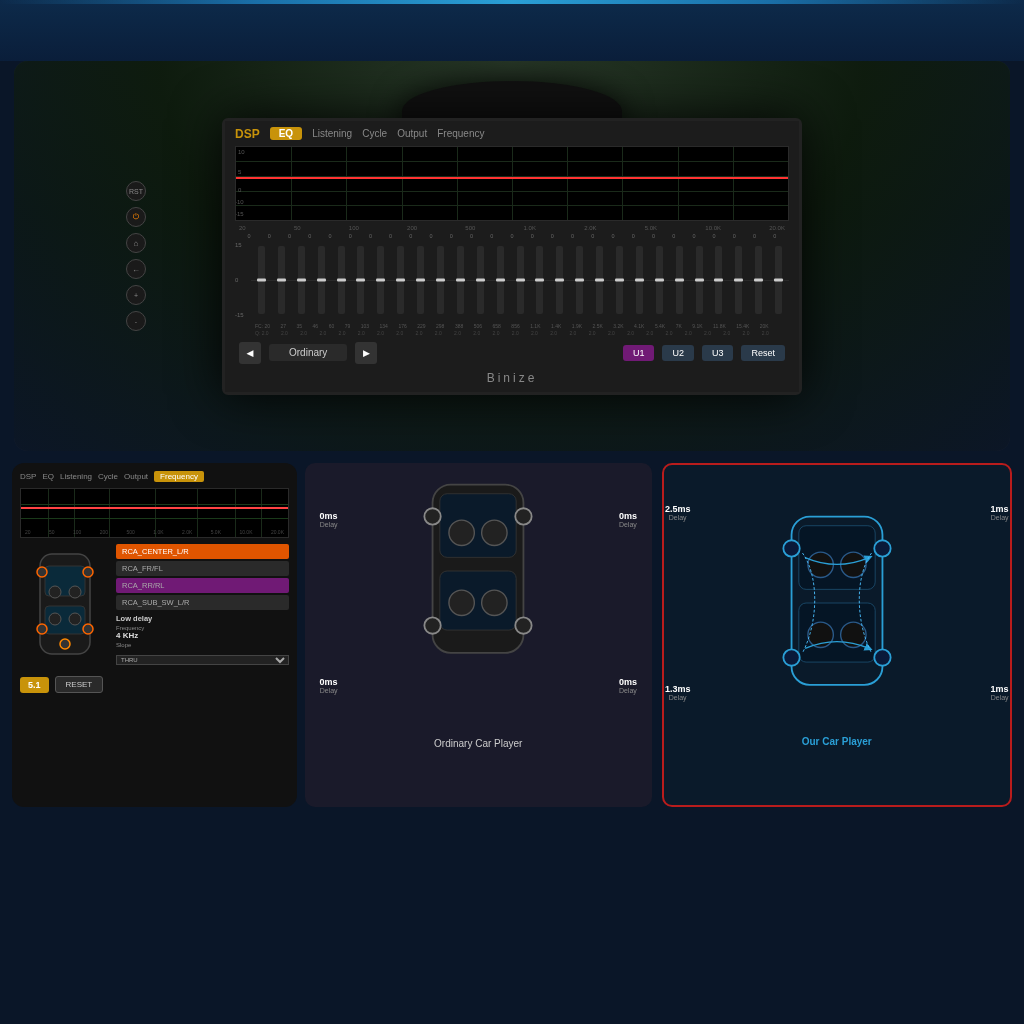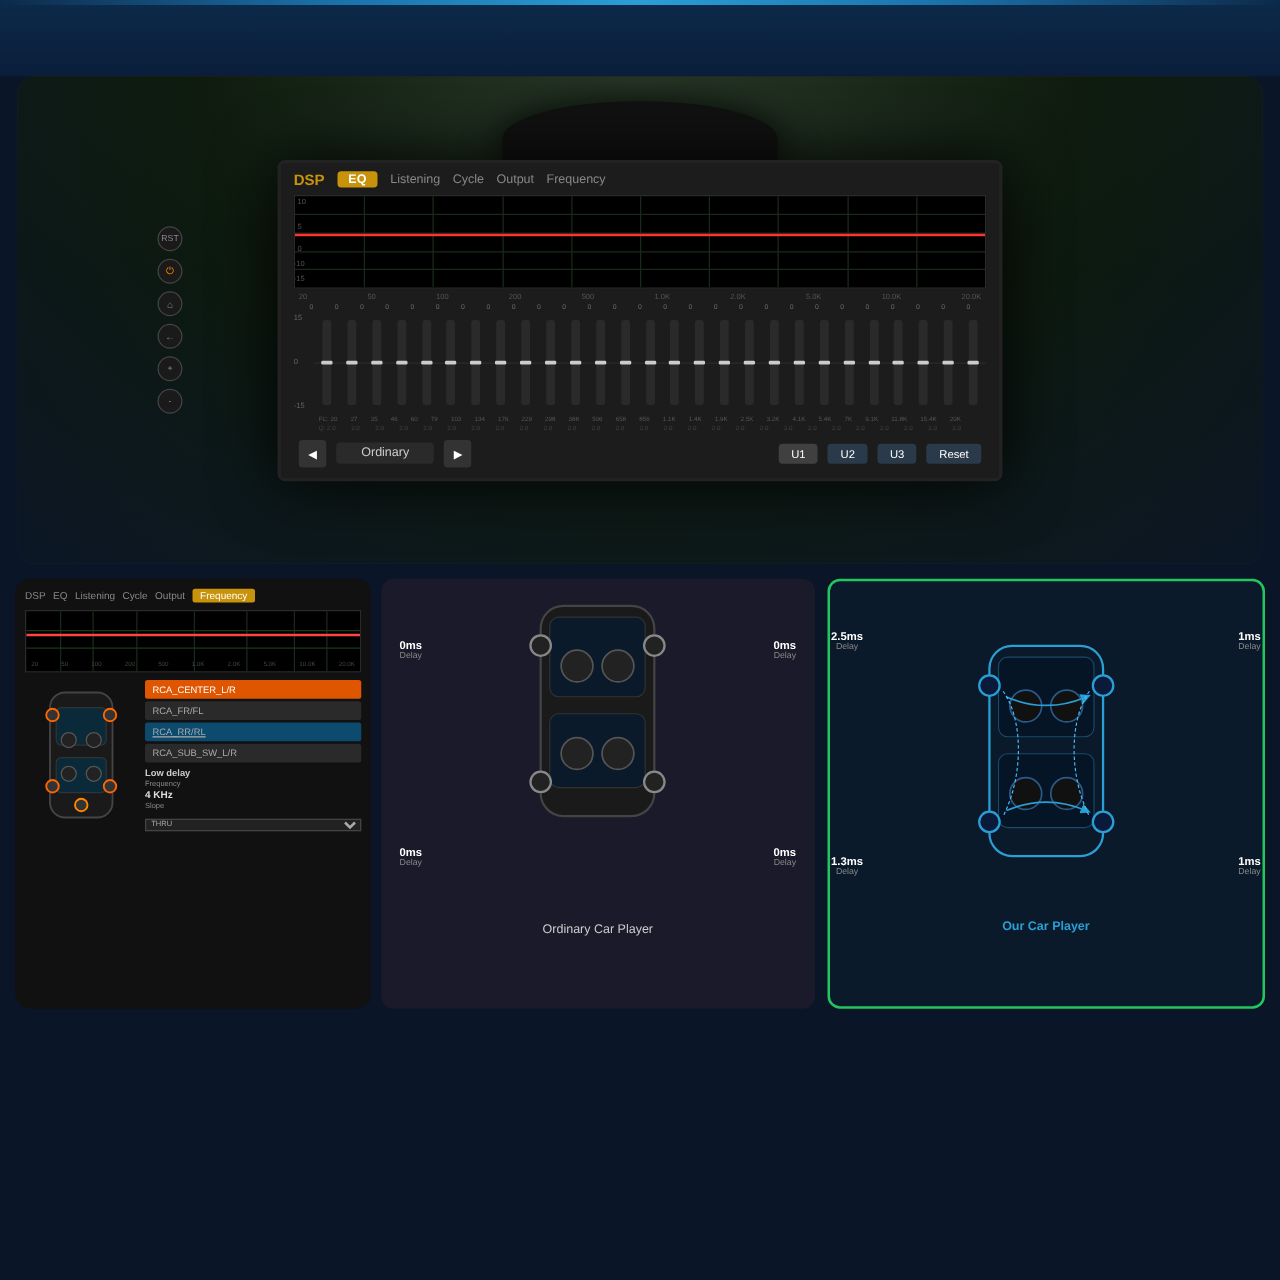--- a/index.html
+++ b/index.html
@@ -353,26 +353,27 @@
         <span style="color:#444;font-size:5px;">2.0</span>
         <span style="color:#444;font-size:5px;">2.0</span>
         <span style="color:#444;font-size:5px;">2.0</span>
       </div>
 
       <div style="display:flex; align-items:center; justify-content:center; gap:8px; padding:4px;">
         <button style="background:#333;color:#fff;border:none;border-radius:3px;padding:3px 8px;font-size:9px;cursor:pointer;width:22px;height:22px;display:flex;align-items:center;justify-content:center;">◀</button>
         <div style="background:#2a2a2a;color:#ccc;font-size:10px;padding:3px 20px;border-radius:3px;">Ordinary</div>
         <button style="background:#333;color:#fff;border:none;border-radius:3px;padding:3px 8px;font-size:9px;cursor:pointer;width:22px;height:22px;display:flex;align-items:center;justify-content:center;">▶</button>
         <div style="flex:1;"></div>
-        <button style="background:#404040;color:#fff;border:none;border-radius:3px;padding:3px 10px;font-size:9px;cursor:pointer;">U1</button>
+        <button style="background:#701a75;color:#fff;border:none;border-radius:3px;padding:3px 10px;font-size:9px;cursor:pointer;">U1</button>
         <button style="background:#2a3a4a;color:#fff;border:none;border-radius:3px;padding:3px 10px;font-size:9px;cursor:pointer;">U2</button>
         <button style="background:#2a3a4a;color:#fff;border:none;border-radius:3px;padding:3px 10px;font-size:9px;cursor:pointer;">U3</button>
         <button style="background:#2a3a4a;color:#fff;border:none;border-radius:3px;padding:3px 10px;font-size:9px;cursor:pointer;">Reset</button>
       </div>
 
+      <div style="text-align:center; color:#888; font-size:12px; letter-spacing:3px; padding:3px 0;">Binize</div>
     </div>
   </div>
 </div>
 
 <div style="display:flex; gap:0; height:360px; margin-top:4px;">
 
   <div style="width:285px; background:#111; border-radius:12px; margin:8px 4px 8px 12px; padding:8px; overflow:hidden;">
 
     <div style="display:flex; gap:6px; margin-bottom:6px; flex-wrap:wrap; align-items:center;">
       <span style="color:#888;font-size:8px;">DSP</span>
@@ -433,38 +434,42 @@
           <circle cx="35" cy="75" r="6" fill="#222" stroke="#555" stroke-width="1"></circle>
           <circle cx="55" cy="75" r="6" fill="#222" stroke="#555" stroke-width="1"></circle>
         </svg>
       </div>
 
       <div style="flex:1;">
 
         <div style="margin-bottom:4px;">
           <div style="background:#e05500;color:#fff;font-size:7.5px;padding:3px 6px;border-radius:2px;margin-bottom:2px;cursor:pointer;">RCA_CENTER_L/R</div>
           <div style="background:#2a2a2a;color:#aaa;font-size:7.5px;padding:3px 6px;border-radius:2px;margin-bottom:2px;cursor:pointer;">RCA_FR/FL</div>
-          <div style="background:#0c4a6e;color:#aaa;font-size:7.5px;padding:3px 6px;border-radius:2px;margin-bottom:2px;cursor:pointer;text-decoration:underline;">RCA_RR/RL</div>
+          <div style="background:#701a75;color:#aaa;font-size:7.5px;padding:3px 6px;border-radius:2px;margin-bottom:2px;cursor:pointer;">RCA_RR/RL</div>
           <div style="background:#2a2a2a;color:#aaa;font-size:7.5px;padding:3px 6px;border-radius:2px;cursor:pointer;">RCA_SUB_SW_L/R</div>
         </div>
 
         <div style="display:flex;gap:4px;">
           <div style="flex:1;">
             <div style="color:#ccc;font-size:7.5px;font-weight:bold;margin-bottom:2px;">Low delay</div>
             <div style="color:#888;font-size:6px;">Frequency</div>
             <div style="color:#ddd;font-size:8px;font-weight:bold;">4 KHz</div>
             <div style="color:#888;font-size:6px;margin-top:2px;">Slope</div>
             <select style="background:#222;color:#aaa;font-size:6px;width:100%;border:1px solid #444;margin-top:1px;">
               <option>THRU</option>
             </select>
           </div>
         </div>
       </div>
     </div>
 
+    <div style="display:flex;gap:6px;align-items:center;margin-top:8px;">
+      <div style="background:#c8930a;color:#fff;font-size:9px;font-weight:bold;padding:3px 8px;border-radius:3px;">5.1</div>
+      <button style="background:#2a2a2a;color:#ccc;font-size:8px;padding:3px 10px;border-radius:3px;border:1px solid #555;cursor:pointer;">RESET</button>
+    </div>
   </div>
 
   <div style="flex:1; margin:8px 12px 8px 4px; display:flex; flex-direction:column; gap:6px;">
     <div style="display:flex; gap:10px; flex:1;">
 
       <div style="flex:1; background:#1a1a2a; border-radius:10px; padding:8px; position:relative; overflow:hidden;">
 
         <div style="display:flex;justify-content:center;height:80%;position:relative;">
           <svg width="160" height="200" viewBox="0 0 160 220" style="overflow:visible;">
 
@@ -498,21 +503,21 @@
             <div style="color:#888;font-size:7px;">Delay</div>
           </div>
           <div style="position:absolute;bottom:15%;right:2%;text-align:center;">
             <div style="color:#fff;font-size:9px;font-weight:bold;">0ms</div>
             <div style="color:#888;font-size:7px;">Delay</div>
           </div>
         </div>
         <div style="text-align:center;color:#ccc;font-size:10px;margin-top:4px;">Ordinary Car Player</div>
       </div>
 
-      <div style="flex:1; background:#0a1a2a; border-radius:10px; padding:8px; position:relative; overflow:hidden; border:2px solid #22c55e;">
+      <div style="flex:1; background:#0a1a2a; border-radius:10px; padding:8px; position:relative; overflow:hidden; border:2px solid #b91c1c;">
         <div style="display:flex;align-items:center;justify-content:center;height:80%;position:relative;">
           <svg width="160" height="200" viewBox="0 0 160 220" style="overflow:visible;">
 
             <rect x="30" y="15" width="100" height="185" rx="20" fill="#0a1a2a" stroke="#2a9fd6" stroke-width="2"></rect>
 
             <rect x="38" y="25" width="84" height="70" rx="8" fill="#051525" stroke="#1a4a6a" stroke-width="1"></rect>
             <rect x="38" y="110" width="84" height="65" rx="8" fill="#051525" stroke="#1a4a6a" stroke-width="1"></rect>
 
             <circle cx="62" cy="68" r="14" fill="#111" stroke="#2a5a8a" stroke-width="1.5"></circle>
             <circle cx="98" cy="68" r="14" fill="#111" stroke="#2a5a8a" stroke-width="1.5"></circle>

